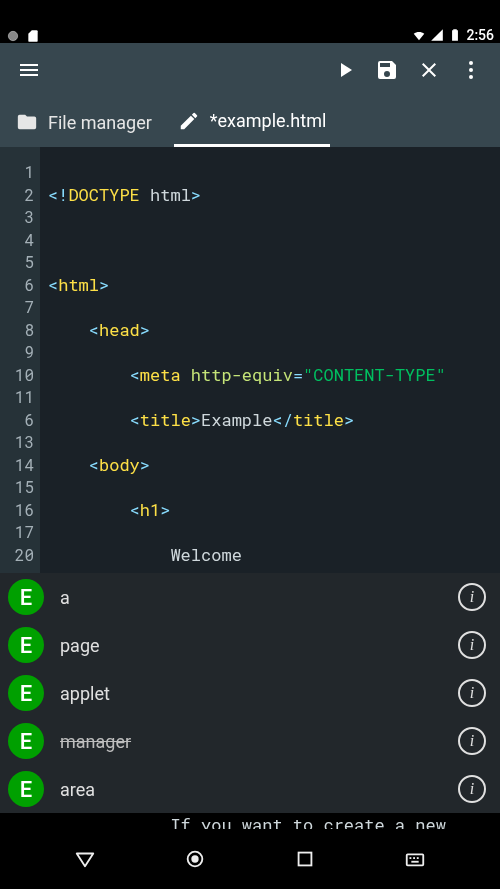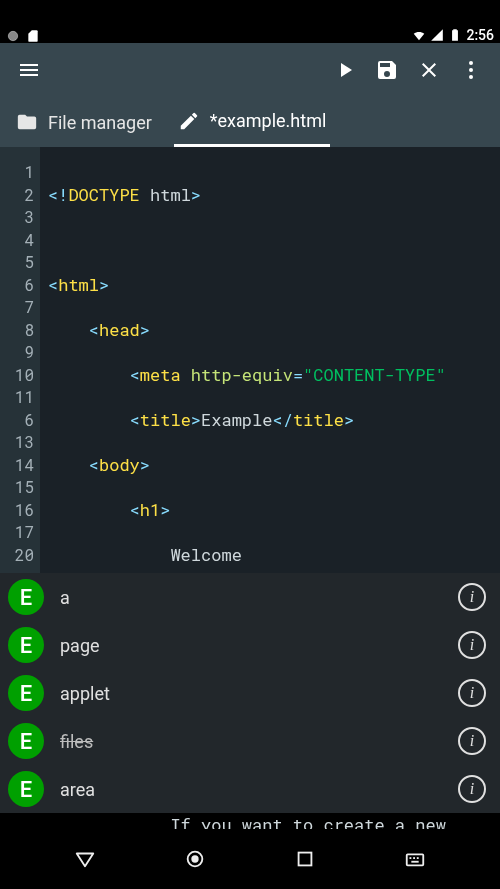--- a/index.html
+++ b/index.html
@@ -281,21 +281,21 @@
     <div class="sugg-label">page</div>
     <div class="sugg-info">i</div>
   </div>
   <div class="sugg-row">
     <div class="sugg-badge">E</div>
     <div class="sugg-label">applet</div>
     <div class="sugg-info">i</div>
   </div>
   <div class="sugg-row">
     <div class="sugg-badge">E</div>
-    <div class="sugg-label depr">files</div>
+    <div class="sugg-label depr">manager</div>
     <div class="sugg-info">i</div>
   </div>
   <div class="sugg-row">
     <div class="sugg-badge">E</div>
     <div class="sugg-label">area</div>
     <div class="sugg-info">i</div>
   </div>
 </div>
 
 <div class="nav-bar">

